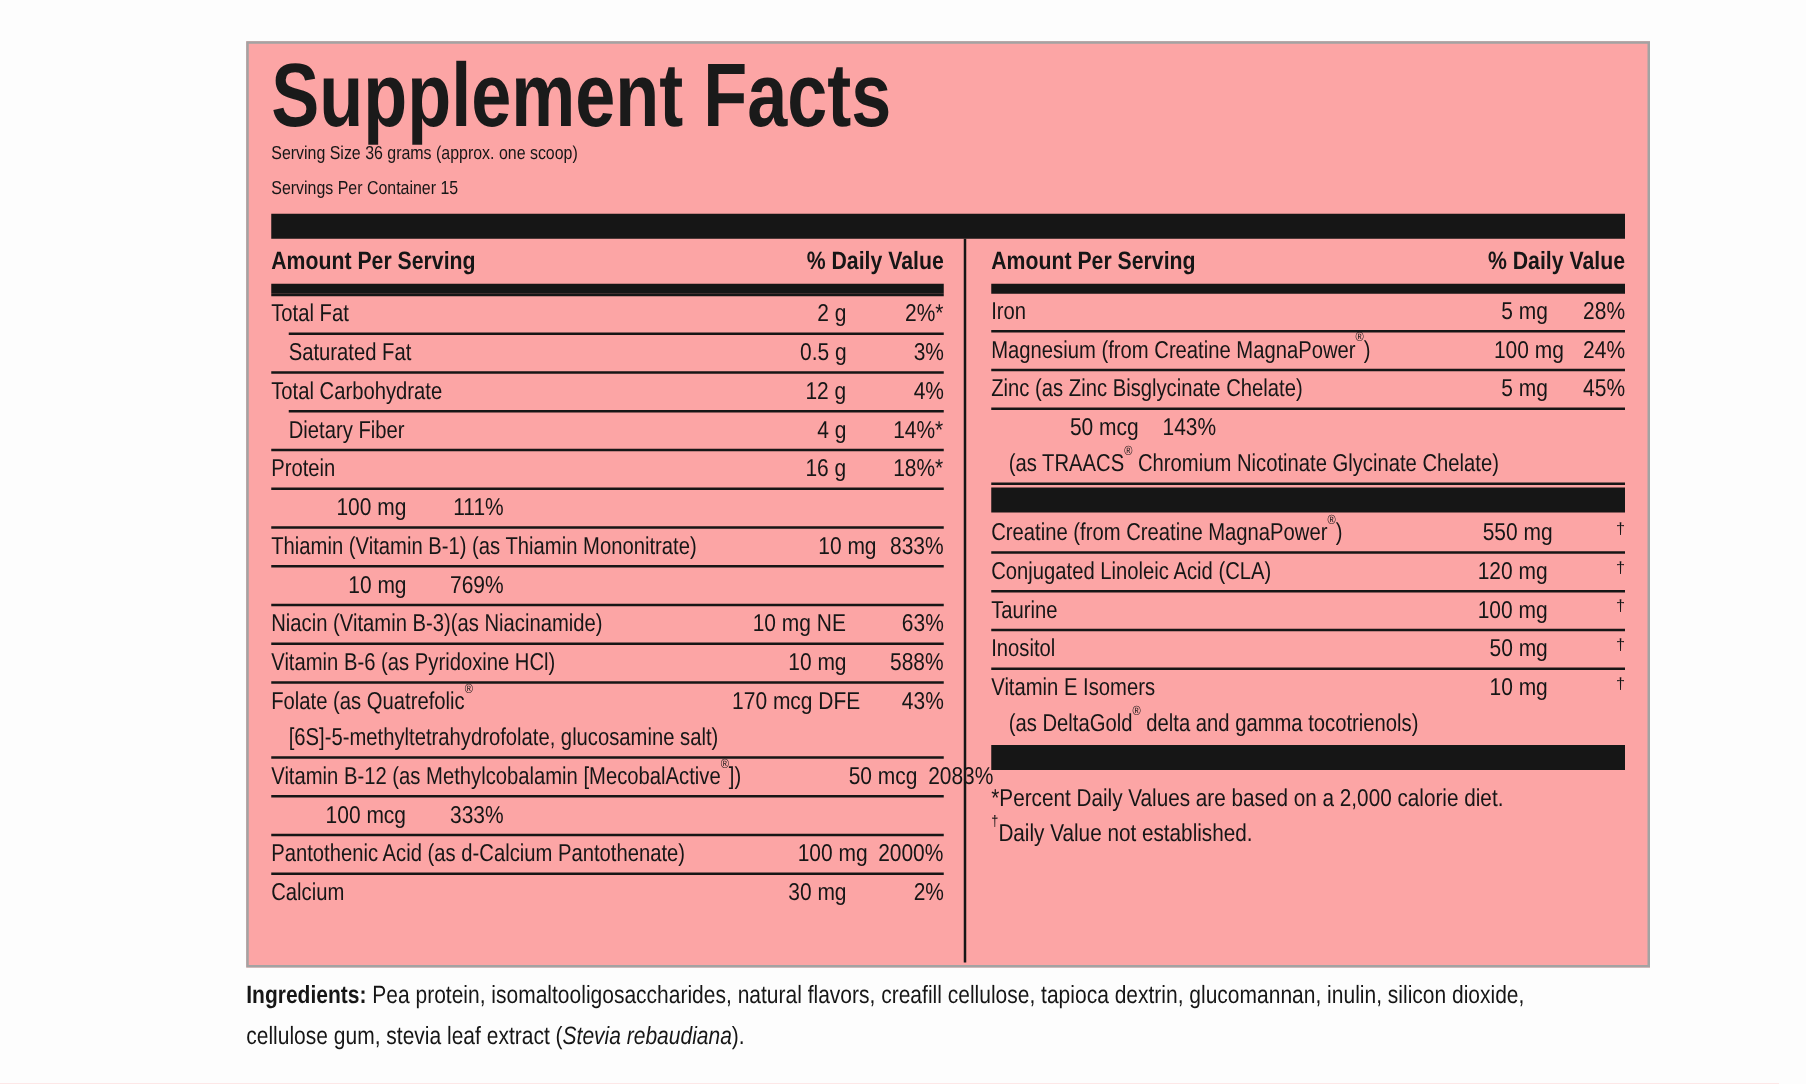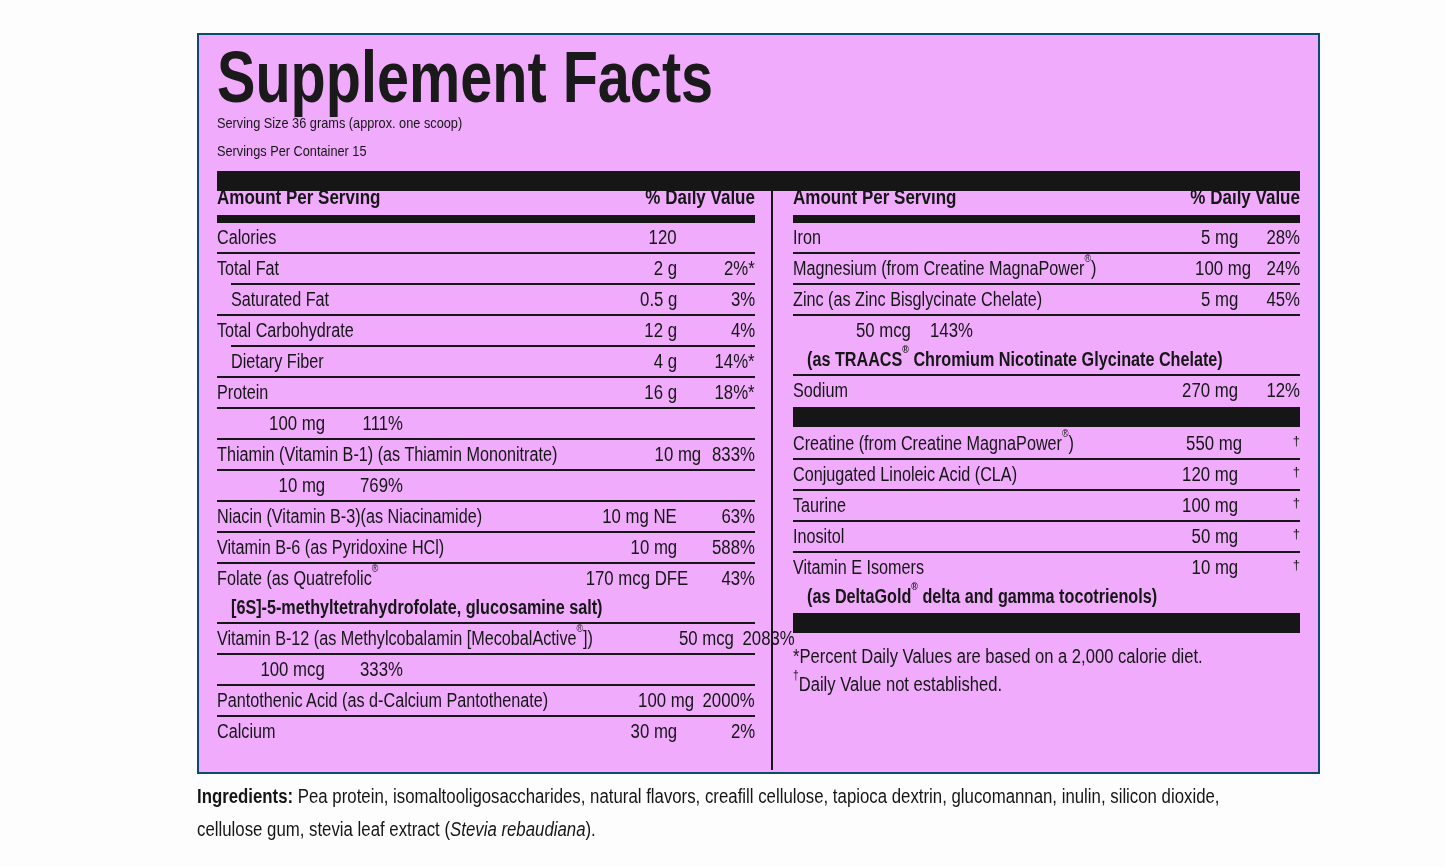--- a/index.html
+++ b/index.html
@@ -4,58 +4,58 @@
 <style>
   html,body{margin:0;padding:0;}
   body{
     width:1445px;height:867px;position:relative;
     background:#fdfdfd;color:#161616;
     font-family:"Liberation Sans",sans-serif;
     overflow:hidden;
   }
   .label-box{
     position:absolute;left:197px;top:33px;width:1123px;height:741px;
-    box-sizing:border-box;border:2px solid #0c4a6e;background:#f0abfc;
+    box-sizing:border-box;border:2px solid #a3a3a3;background:#fca5a5;
     padding:0 18px;
   }
   .title-wrap{margin-top:10px;height:64px;}
   .title{
     display:inline-block;font-size:72px;line-height:64px;font-weight:bold;
     transform:scaleX(0.80);transform-origin:0 50%;white-space:nowrap;
     letter-spacing:0px;color:#1a1a1a;
   }
   .serving-line{font-size:15px;line-height:27.5px;}
   .cond{display:inline-block;transform:scaleX(0.85);transform-origin:0 50%;white-space:nowrap;}
   .topbar{height:20px;background:#161616;margin-top:7px;}
   .cols{display:flex;height:579px;}
   .col-left{width:538px;}
   .divider{width:2px;background:#161616;margin-left:16px;margin-right:20px;}
   .col-right{width:507px;}
   .colhead{
     display:flex;justify-content:space-between;align-items:flex-end;
-    height:24px;box-sizing:border-box;padding-bottom:6px;
+    height:36px;box-sizing:border-box;padding-bottom:6px;
     font-weight:bold;font-size:20px;
   }
   .colhead .cond{transform-origin:0 100%;}
   .colhead .right .cond{transform-origin:100% 100%;}
   .thick{height:8px;background:#161616;}
   .row-line{display:flex;align-items:center;height:29px;}
   .cell-label{flex:1;overflow:visible;}
   .lbl{
     display:inline-block;transform:scaleX(0.83);transform-origin:0 50%;
     white-space:nowrap;font-size:19.5px;
   }
   .amt,.pct{text-align:right;font-size:19.5px;}
   .col-left .amt{width:108px;}
   .col-left .pct{width:78px;}
   .col-right .amt{width:118px;}
   .col-right .pct{width:62px;}
   .num{display:inline-block;transform:scaleX(0.86);transform-origin:100% 50%;white-space:nowrap;}
   .indent .cell-label{padding-left:14px;}
-  .subline{height:29px;line-height:29px;padding-left:14px;overflow:visible;font-weight:bold;}
+  .subline{height:29px;line-height:29px;padding-left:14px;overflow:visible;}
   .rule{height:2px;background:#161616;}
   .rule.inset{margin-left:14px;}
   .secbar{height:20px;background:#161616;margin:2px 0;}
   .dag{font-size:13px;position:relative;top:-5px;display:inline-block;}
   sup.reg{font-size:0.55em;position:relative;top:-0.55em;line-height:0;}
   .notes{margin-top:9px;}
   .note{font-size:19.5px;line-height:28px;overflow:visible;}
   .note sup{font-size:0.62em;position:relative;top:-0.35em;line-height:0;}
   .ingredients{
     position:absolute;left:197px;top:780px;width:1250px;
@@ -81,27 +81,20 @@
   <div class="topbar"></div>
 
   <div class="cols">
     <div class="col-left">
       <div class="colhead">
         <span class="cond" style="font-weight:bold;">Amount Per Serving</span>
         <span class="right"><span class="cond" style="font-weight:bold;">% Daily Value</span></span>
       </div>
       <div class="thick"></div>
       <div id="left-rows">
-          <div class="row">
-            <div class="row-line">
-              <div class="cell-label"><span class="lbl">Calories</span></div>
-              <div class="amt"><span class="num">120</span></div>
-              <div class="pct"><span class="num"></span></div>
-            </div>
-          </div>
           <div class="rule"></div>
           <div class="row">
             <div class="row-line">
               <div class="cell-label"><span class="lbl">Total Fat</span></div>
               <div class="amt"><span class="num">2 g</span></div>
               <div class="pct"><span class="num">2%*</span></div>
             </div>
           </div>
           <div class="rule inset"></div>
           <div class="indent row">
@@ -250,27 +243,20 @@
           </div>
           <div class="rule"></div>
           <div class="row">
             <div class="row-line">
               <div class="amt"><span class="num">50 mcg</span></div>
               <div class="pct"><span class="num">143%</span></div>
             </div>
             <div class="subline"><span class="lbl">(as TRAACS<sup class="reg">®</sup> Chromium Nicotinate Glycinate Chelate)</span></div>
           </div>
           <div class="rule"></div>
-          <div class="row">
-            <div class="row-line">
-              <div class="cell-label"><span class="lbl">Sodium</span></div>
-              <div class="amt"><span class="num">270 mg</span></div>
-              <div class="pct"><span class="num">12%</span></div>
-            </div>
-          </div>
           <div class="secbar"></div>
           <div class="dagger row">
             <div class="row-line">
               <div class="cell-label"><span class="lbl">Creatine (from Creatine MagnaPower<sup class="reg">®</sup>)</span></div>
               <div class="amt"><span class="num">550 mg</span></div>
               <div class="pct"><span class="dag">†</span></div>
             </div>
           </div>
           <div class="rule"></div>
           <div class="dagger row">

